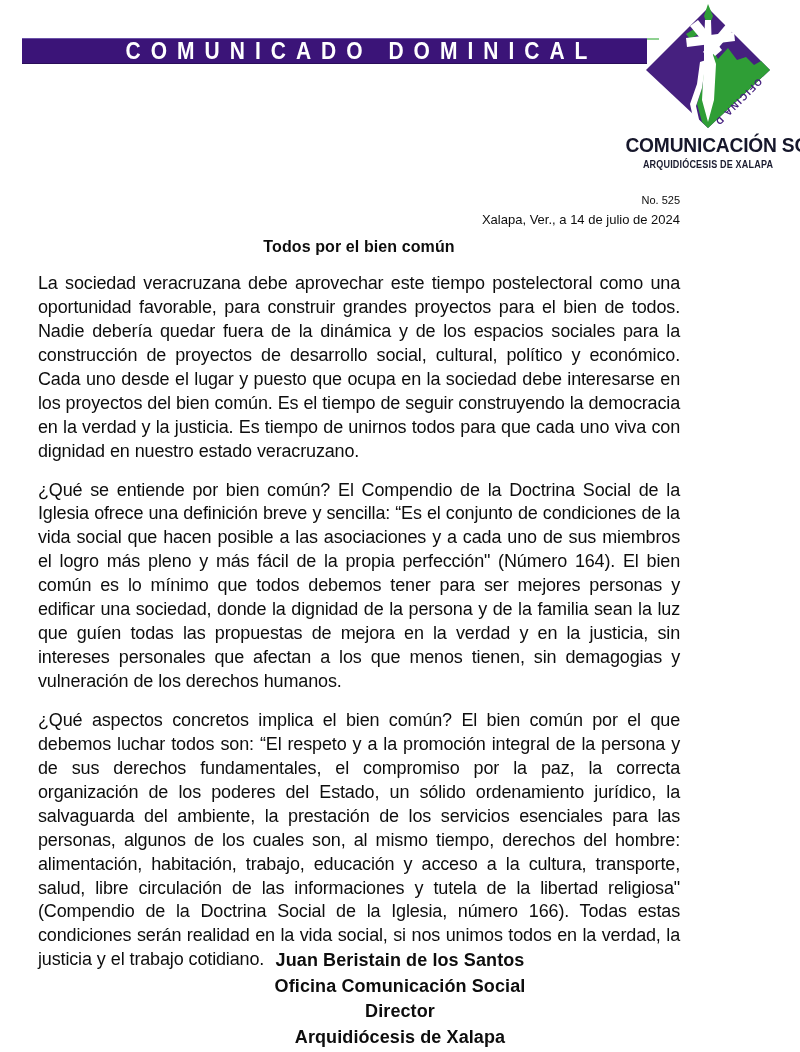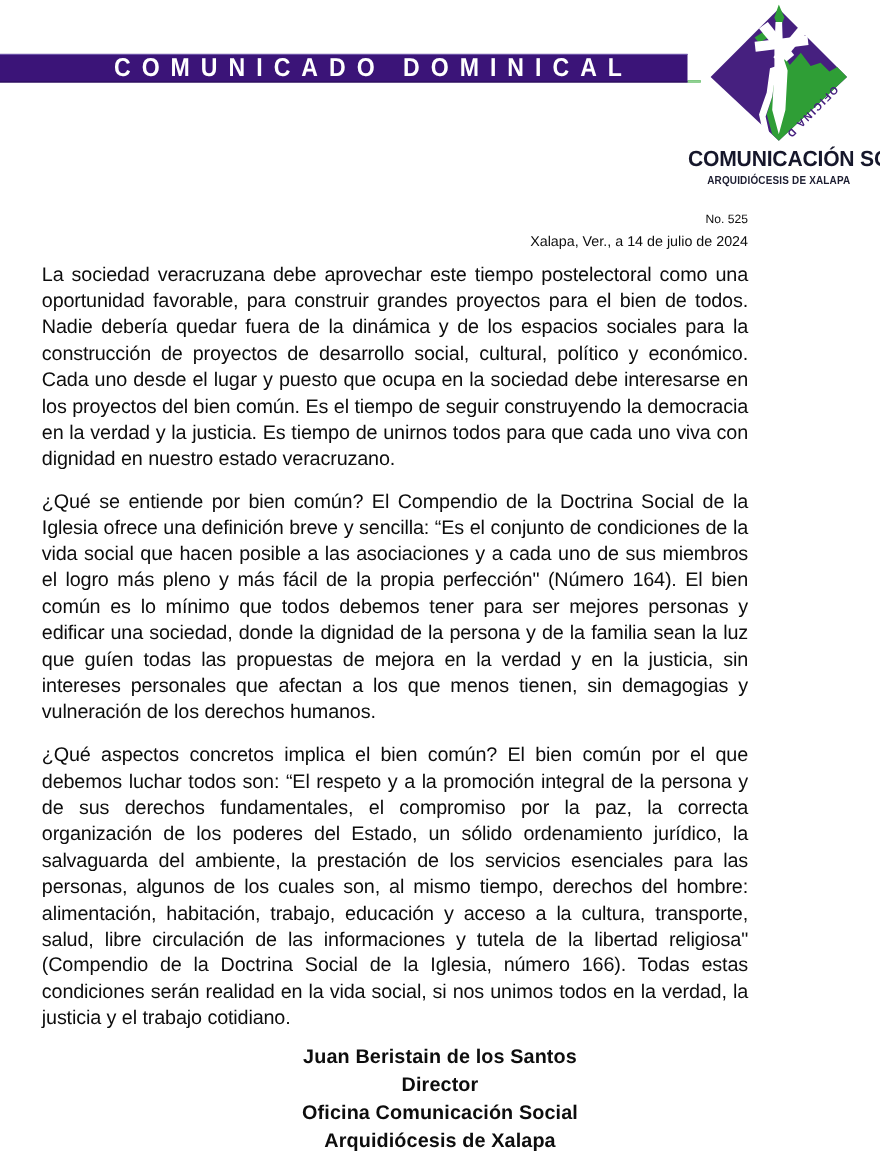--- a/index.html
+++ b/index.html
@@ -17,21 +17,22 @@
   }
 
   
   #header-banner {
     position: absolute;
     left: 0;
     top: 38px;
     width: 637px;
     height: 37px;
     display: flex;
-    align-items: flex-end;
+    align-items: flex-start;
+    padding-left: 22px;
   }
   #banner-bar {
     position: relative;
     flex: 1 1 auto;
     background: #3b1478;
     border-top: 1px solid #6b52a8;
     border-bottom: 1px solid #2a0e59;
     display: flex;
     align-items: center;
     justify-content: center;
@@ -187,23 +188,24 @@
     </svg>
   </div>
   <div id="logo-name">COMUNICACIÓN SOCIAL</div>
   <div id="logo-subname">ARQUIDIÓCESIS DE XALAPA</div>
 </div>
 
 <div id="doc-ref">No. 525</div>
 <div id="doc-date">Xalapa, Ver., a 14 de julio de 2024</div>
 
 <div id="doc-body">
+  <h1 id="doc-title">Todos por el bien común</h1>
   <p class="para">La sociedad veracruzana debe aprovechar este tiempo postelectoral como una oportunidad favorable, para construir grandes proyectos para el bien de todos. Nadie debería quedar fuera de la dinámica y de los espacios sociales para la construcción de proyectos de desarrollo social, cultural, político y económico. Cada uno desde el lugar y puesto que ocupa en la sociedad debe interesarse en los proyectos del bien común. Es el tiempo de seguir construyendo la democracia en la verdad y la justicia. Es tiempo de unirnos todos para que cada uno viva con dignidad en nuestro estado veracruzano.</p>
   <p class="para">¿Qué se entiende por bien común? El Compendio de la Doctrina Social de la Iglesia ofrece una definición breve y sencilla: “Es el conjunto de condiciones de la vida social que hacen posible a las asociaciones y a cada uno de sus miembros el logro más pleno y más fácil de la propia perfección" (Número 164). El bien común es lo mínimo que todos debemos tener para ser mejores personas y edificar una sociedad, donde la dignidad de la persona y de la familia sean la luz que guíen todas las propuestas de mejora en la verdad y en la justicia, sin intereses personales que afectan a los que menos tienen, sin demagogias y vulneración de los derechos humanos.</p>
   <p class="para">¿Qué aspectos concretos implica el bien común? El bien común por el que debemos luchar todos son: “El respeto y a la promoción integral de la persona y de sus derechos fundamentales, el compromiso por la paz, la correcta organización de los poderes del Estado, un sólido ordenamiento jurídico, la salvaguarda del ambiente, la prestación de los servicios esenciales para las personas, algunos de los cuales son, al mismo tiempo, derechos del hombre: alimentación, habitación, trabajo, educación y acceso a la cultura, transporte, salud, libre circulación de las informaciones y tutela de la libertad religiosa" (Compendio de la Doctrina Social de la Iglesia, número 166). Todas estas condiciones serán realidad en la vida social, si nos unimos todos en la verdad, la justicia y el trabajo cotidiano.</p>
 </div>
 
 <div id="signature">
   <div>Juan Beristain de los Santos</div>
+  <div>Oficina Comunicación Social</div>
   <div>Director</div>
-  <div>Oficina Comunicación Social</div>
   <div>Arquidiócesis de Xalapa</div>
 </div>
 
 </body></html>

